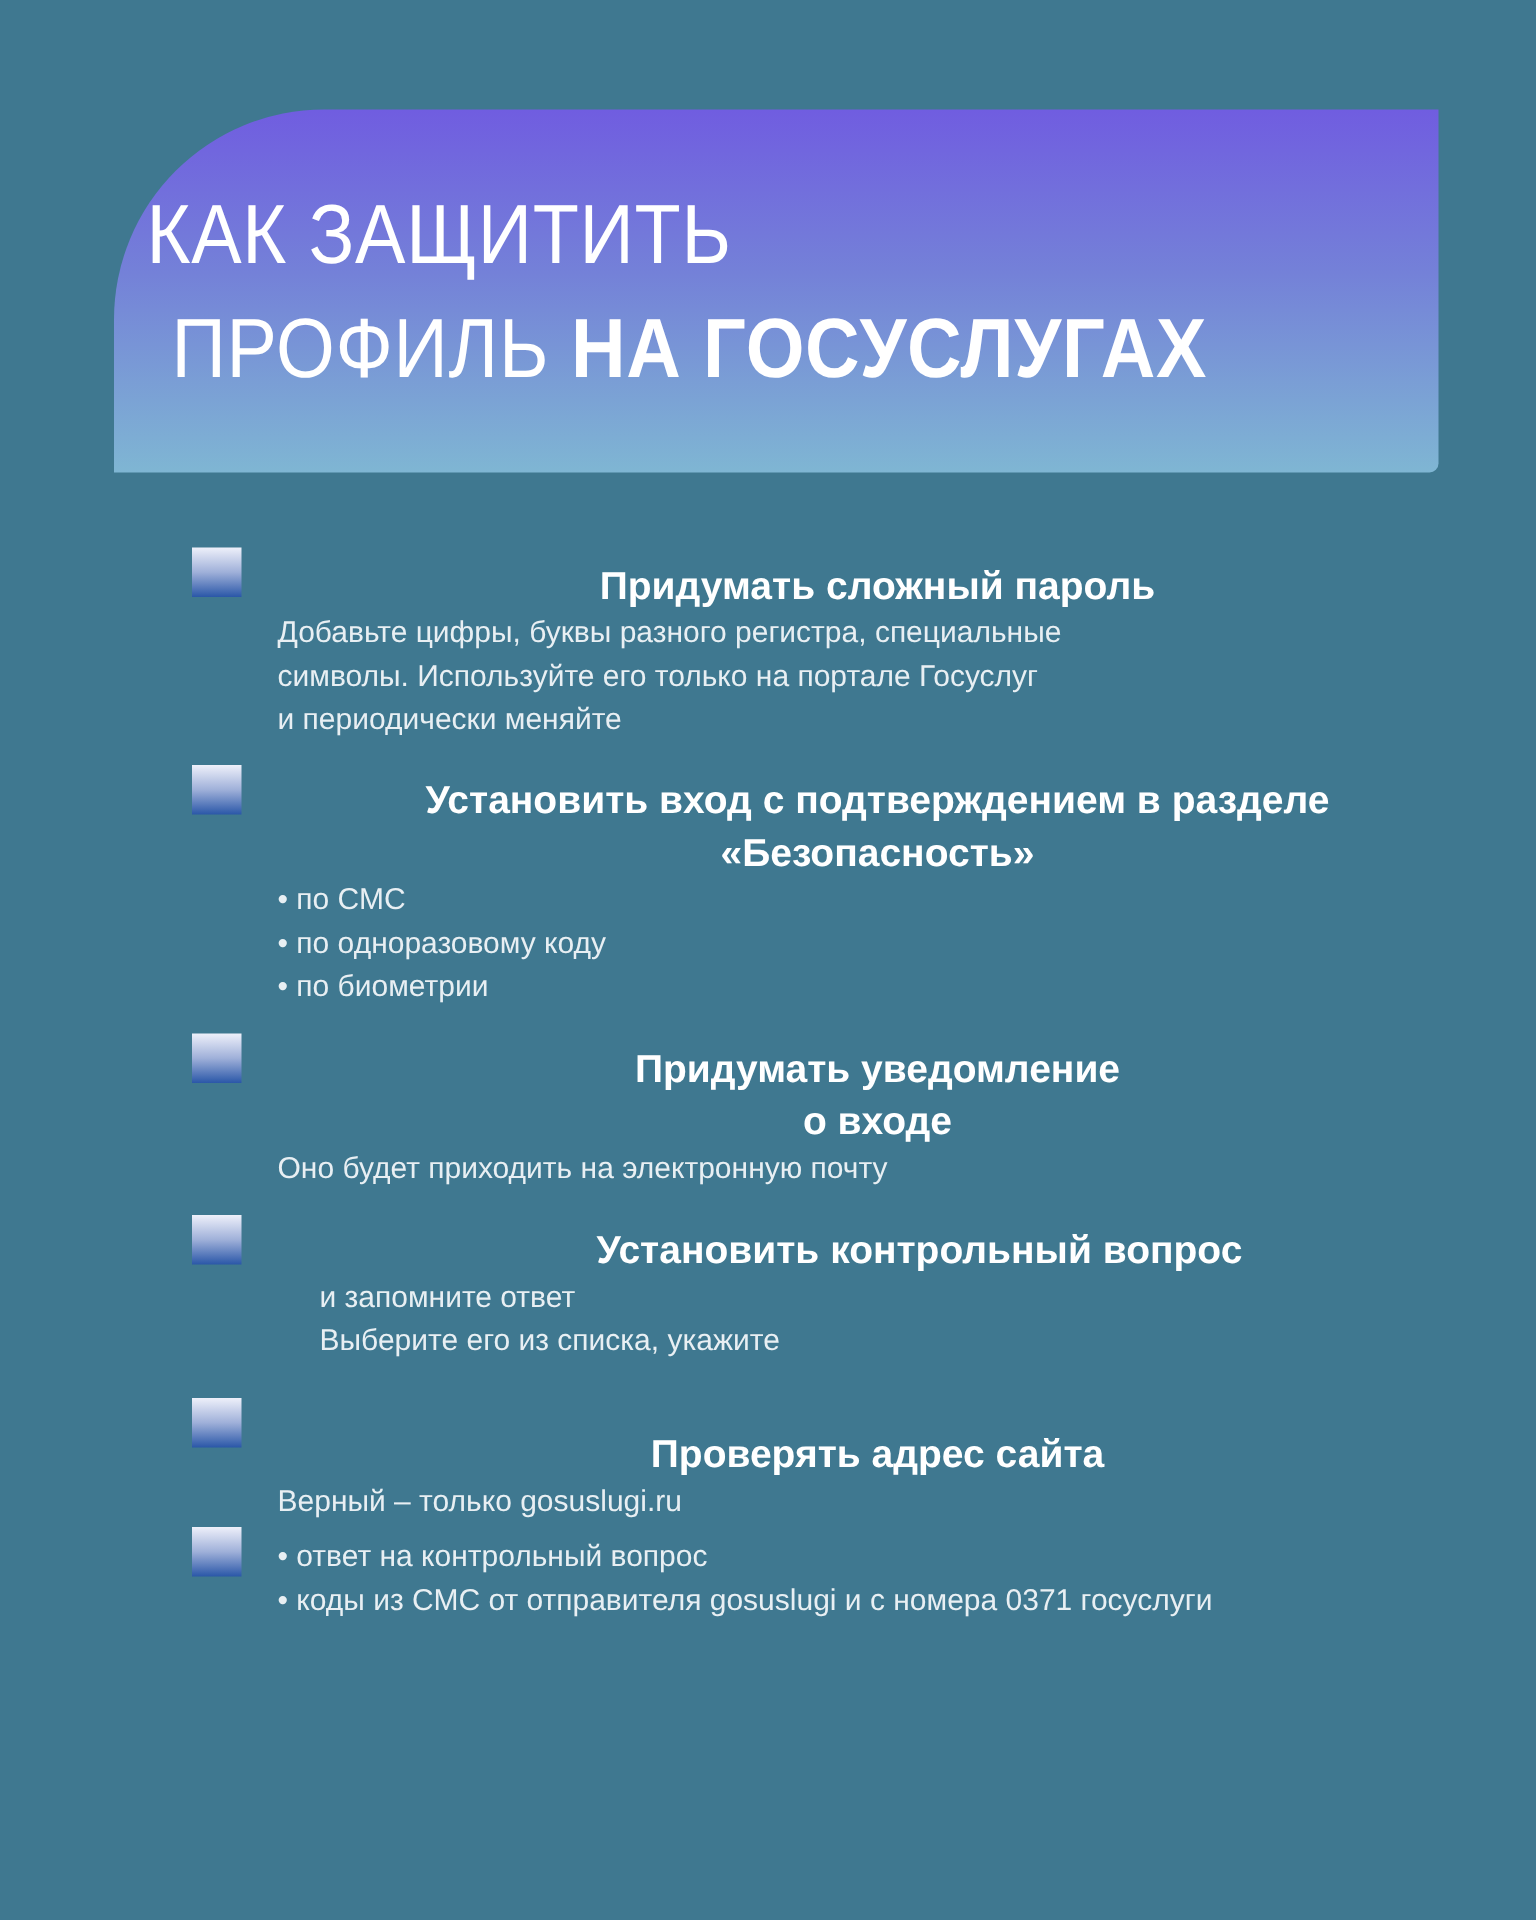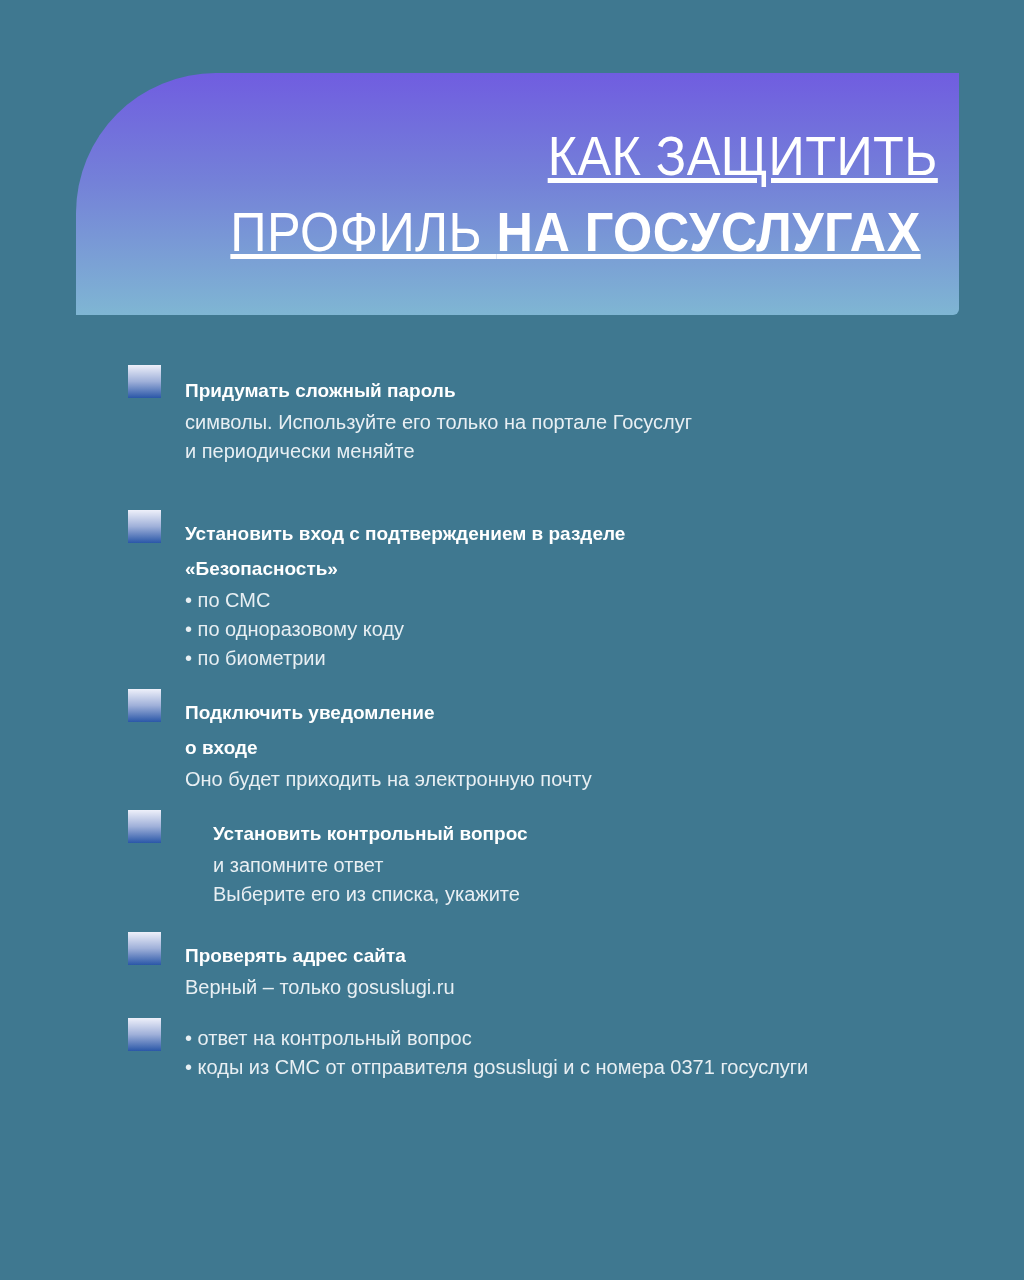--- a/index.html
+++ b/index.html
@@ -6,90 +6,90 @@
   body {
     width:1024px; height:1280px; overflow:hidden;
     background:#3f7890;
     font-family:"Liberation Sans", sans-serif;
     position:relative;
   }
   .banner {
     position:absolute; left:76px; top:73px; width:883px; height:242px;
     background:linear-gradient(180deg,#705de0 0%,#7481d8 45%,#7fb6d3 100%);
     border-radius:140px 0 6px 0;
-    display:flex; flex-direction:column; align-items:flex-end; justify-content:center;
+    display:flex; flex-direction:column; align-items:flex-start; justify-content:center;
     color:#fff;
-    text-decoration:underline;
   }
   .banner .line1, .banner .line2 {
     font-size:56px; line-height:76px; letter-spacing:0.5px;
     font-weight:300; transform:scaleX(0.9);
   }
   .banner .bold { font-weight:700; }
   .list { position:absolute; left:128px; top:0; width:880px; }
   .item { position:absolute; left:0; }
   .check {
     position:absolute; left:0; top:0; width:33px; height:33px;
     background:linear-gradient(180deg,#eef0fa 0%,#9fb0d9 50%,#2a57a8 100%);
   }
   .content { position:absolute; left:57px; top:0; width:800px; color:#fff; }
-  .title { font-size:19px; font-weight:700; line-height:35px; white-space:nowrap; }
+  .title { font-size:26px; font-weight:700; line-height:35px; white-space:nowrap;text-align:center; }
   .desc { font-size:20px; line-height:29px; color:#e8eff3; white-space:nowrap; }
 </style>
 </head>
 <body>
 
 <div class="banner">
   <div class="line1">КАК ЗАЩИТИТЬ</div>
   <div class="line2"><span>ПРОФИЛЬ </span><span class="bold">НА ГОСУСЛУГАХ</span></div>
 </div>
 
 <div class="list">
 
   <div class="item" style="top:365px;">
     <div class="check"></div>
     <div class="content" style="top:8px;">
       <div class="title">Придумать сложный пароль</div>
+      <div class="desc">Добавьте цифры, буквы разного регистра, специальные</div>
       <div class="desc">символы. Используйте его только на портале Госуслуг</div>
       <div class="desc">и периодически меняйте</div>
     </div>
   </div>
 
   <div class="item" style="top:510px;">
     <div class="check"></div>
     <div class="content" style="top:6px;">
       <div class="title">Установить вход с подтверждением в разделе</div>
       <div class="title">«Безопасность»</div>
       <div class="desc">• по СМС</div>
       <div class="desc">• по одноразовому коду</div>
       <div class="desc">• по биометрии</div>
     </div>
   </div>
 
   <div class="item" style="top:689px;">
     <div class="check"></div>
     <div class="content" style="top:6px;">
-      <div class="title">Подключить уведомление</div>
+      <div class="title">Придумать уведомление</div>
       <div class="title">о входе</div>
       <div class="desc">Оно будет приходить на электронную почту</div>
     </div>
   </div>
 
   <div class="item" style="top:810px;">
     <div class="check"></div>
     <div class="content" style="top:6px;margin-left:28px;">
       <div class="title">Установить контрольный вопрос</div>
       <div class="desc">и запомните ответ</div>
       <div class="desc">Выберите его из списка, укажите</div>
     </div>
   </div>
 
   <div class="item" style="top:932px;">
     <div class="check"></div>
-    <div class="content" style="top:6px;">
+    <div class="content" style="top:20px;">
       <div class="title">Проверять адрес сайта</div>
       <div class="desc">Верный – только gosuslugi.ru</div>
     </div>
   </div>
 
   <div class="item" style="top:1018px;">
     <div class="check"></div>
     <div class="content" style="top:6px;">
       <div class="desc">• ответ на контрольный вопрос</div>
       <div class="desc">• коды из СМС от отправителя gosuslugi и с номера 0371 госуслуги</div>

